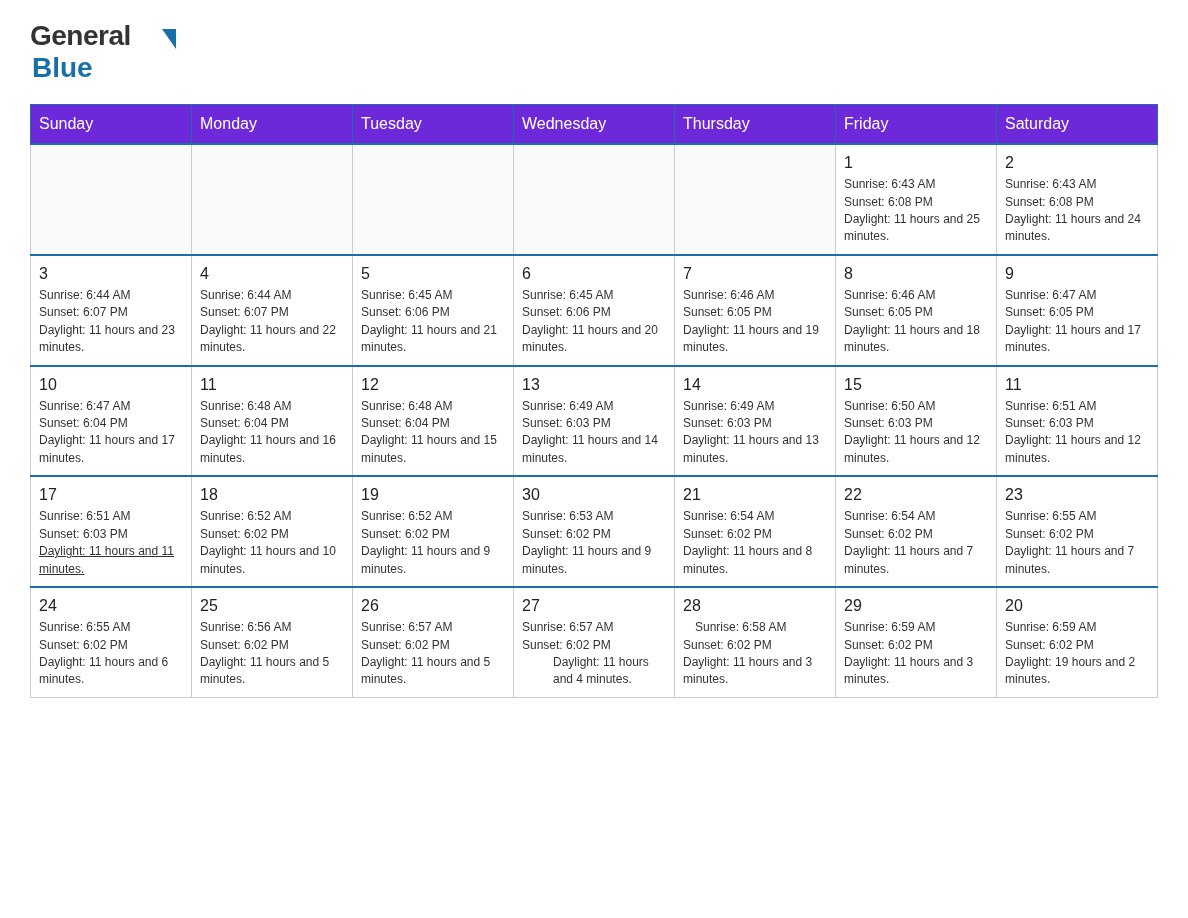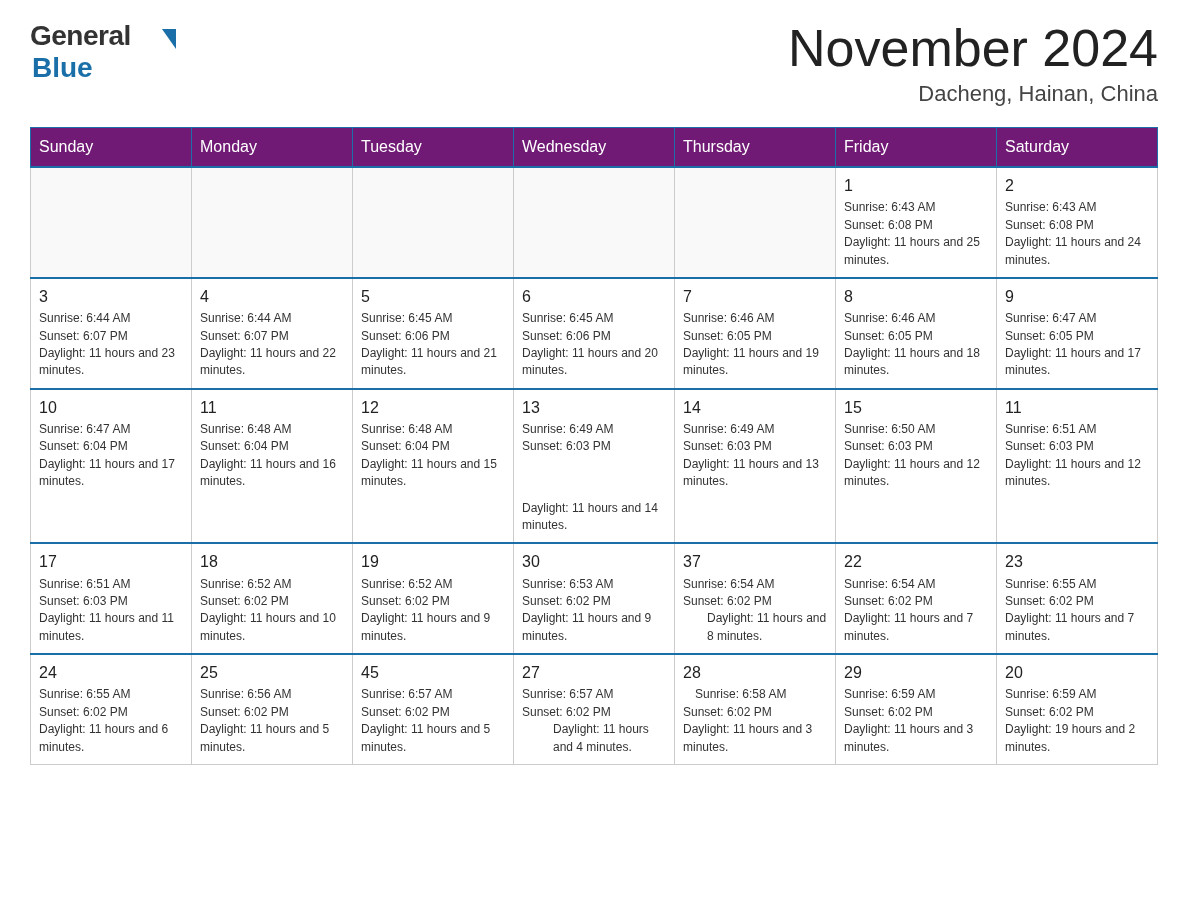--- a/index.html
+++ b/index.html
@@ -60,21 +60,21 @@
       font-size: 22px;
       color: #444;
       margin-top: 4px;
     }
     .calendar-table {
       width: 100%;
       border-collapse: collapse;
       border: 1px solid #bbb;
     }
     .calendar-table th {
-      background-color: #701a75;
+      background-color: #6d28d9;
       color: #fff;
       font-size: 16px;
       font-weight: normal;
       padding: 10px 8px;
       text-align: left;
       border: 1px solid #1a6fa8;
     }
     .calendar-table td {
       vertical-align: top;
       padding: 6px 8px 8px 8px;
@@ -102,24 +102,20 @@
 </head>
 <body>
 
 <div class="header-area">
   <div class="logo">
     <div class="logo-top">
       <span class="logo-general">General</span>
       <div class="logo-arrow"></div>
     </div>
     <span class="logo-blue">Blue</span>
-  </div>
-  <div class="title-area">
-    <div class="month-title">November 2024</div>
-    <div class="location-title">Dacheng, Hainan, China</div>
   </div>
 </div>
 
 <table class="calendar-table">
   <thead>
     <tr>
     <th>Sunday</th>
         <th>Monday</th>
         <th>Tuesday</th>
         <th>Wednesday</th>
@@ -208,21 +204,21 @@
         <td>
           <span class="day-number">12</span>
           <span style="display: block;">Sunrise: 6:48 AM</span>
           <span style="display: block;">Sunset: 6:04 PM</span>
           <span style="display: block;">Daylight: 11 hours and 15 minutes.</span>
         </td>
         <td>
           <span class="day-number">13</span>
           <span style="display: block;">Sunrise: 6:49 AM</span>
           <span style="display: block;">Sunset: 6:03 PM</span>
-          <span style="display: block; margin-top: 44px;">Daylight: 11 hours and 14 minutes.</span>
+          <span style="display: block;">Daylight: 11 hours and 14 minutes.</span>
         </td>
         <td>
           <span class="day-number">14</span>
           <span style="display: block;">Sunrise: 6:49 AM</span>
           <span style="display: block;">Sunset: 6:03 PM</span>
           <span style="display: block;">Daylight: 11 hours and 13 minutes.</span>
         </td>
         <td>
           <span class="day-number">15</span>
           <span style="display: block;">Sunrise: 6:50 AM</span>
@@ -234,45 +230,45 @@
           <span style="display: block;">Sunrise: 6:51 AM</span>
           <span style="display: block;">Sunset: 6:03 PM</span>
           <span style="display: block;">Daylight: 11 hours and 12 minutes.</span>
         </td>
       </tr>
       <tr>
         <td>
           <span class="day-number">17</span>
           <span style="display: block;">Sunrise: 6:51 AM</span>
           <span style="display: block;">Sunset: 6:03 PM</span>
-          <span style="display: block;">Daylight: 11 hours and 11 minutes.</span>
+          <span style="display: block; text-decoration: underline;">Daylight: 11 hours and 11 minutes.</span>
         </td>
         <td>
           <span class="day-number">18</span>
           <span style="display: block;">Sunrise: 6:52 AM</span>
           <span style="display: block;">Sunset: 6:02 PM</span>
           <span style="display: block;">Daylight: 11 hours and 10 minutes.</span>
         </td>
         <td>
           <span class="day-number">19</span>
           <span style="display: block;">Sunrise: 6:52 AM</span>
           <span style="display: block;">Sunset: 6:02 PM</span>
           <span style="display: block;">Daylight: 11 hours and 9 minutes.</span>
         </td>
         <td>
           <span class="day-number">30</span>
           <span style="display: block;">Sunrise: 6:53 AM</span>
           <span style="display: block;">Sunset: 6:02 PM</span>
           <span style="display: block;">Daylight: 11 hours and 9 minutes.</span>
         </td>
         <td>
-          <span class="day-number">37</span>
+          <span class="day-number">21</span>
           <span style="display: block;">Sunrise: 6:54 AM</span>
           <span style="display: block;">Sunset: 6:02 PM</span>
-          <span style="display: block; margin-left: 24px;">Daylight: 11 hours and 8 minutes.</span>
+          <span style="display: block;">Daylight: 11 hours and 8 minutes.</span>
         </td>
         <td>
           <span class="day-number">22</span>
           <span style="display: block;">Sunrise: 6:54 AM</span>
           <span style="display: block;">Sunset: 6:02 PM</span>
           <span style="display: block;">Daylight: 11 hours and 7 minutes.</span>
         </td>
         <td>
           <span class="day-number">23</span>
           <span style="display: block;">Sunrise: 6:55 AM</span>
@@ -287,21 +283,21 @@
           <span style="display: block;">Sunset: 6:02 PM</span>
           <span style="display: block;">Daylight: 11 hours and 6 minutes.</span>
         </td>
         <td>
           <span class="day-number">25</span>
           <span style="display: block;">Sunrise: 6:56 AM</span>
           <span style="display: block;">Sunset: 6:02 PM</span>
           <span style="display: block;">Daylight: 11 hours and 5 minutes.</span>
         </td>
         <td>
-          <span class="day-number">45</span>
+          <span class="day-number">26</span>
           <span style="display: block;">Sunrise: 6:57 AM</span>
           <span style="display: block;">Sunset: 6:02 PM</span>
           <span style="display: block;">Daylight: 11 hours and 5 minutes.</span>
         </td>
         <td>
           <span class="day-number">27</span>
           <span style="display: block;">Sunrise: 6:57 AM</span>
           <span style="display: block;">Sunset: 6:02 PM</span>
           <span style="display: block; margin-left: 31px;">Daylight: 11 hours and 4 minutes.</span>
         </td>

